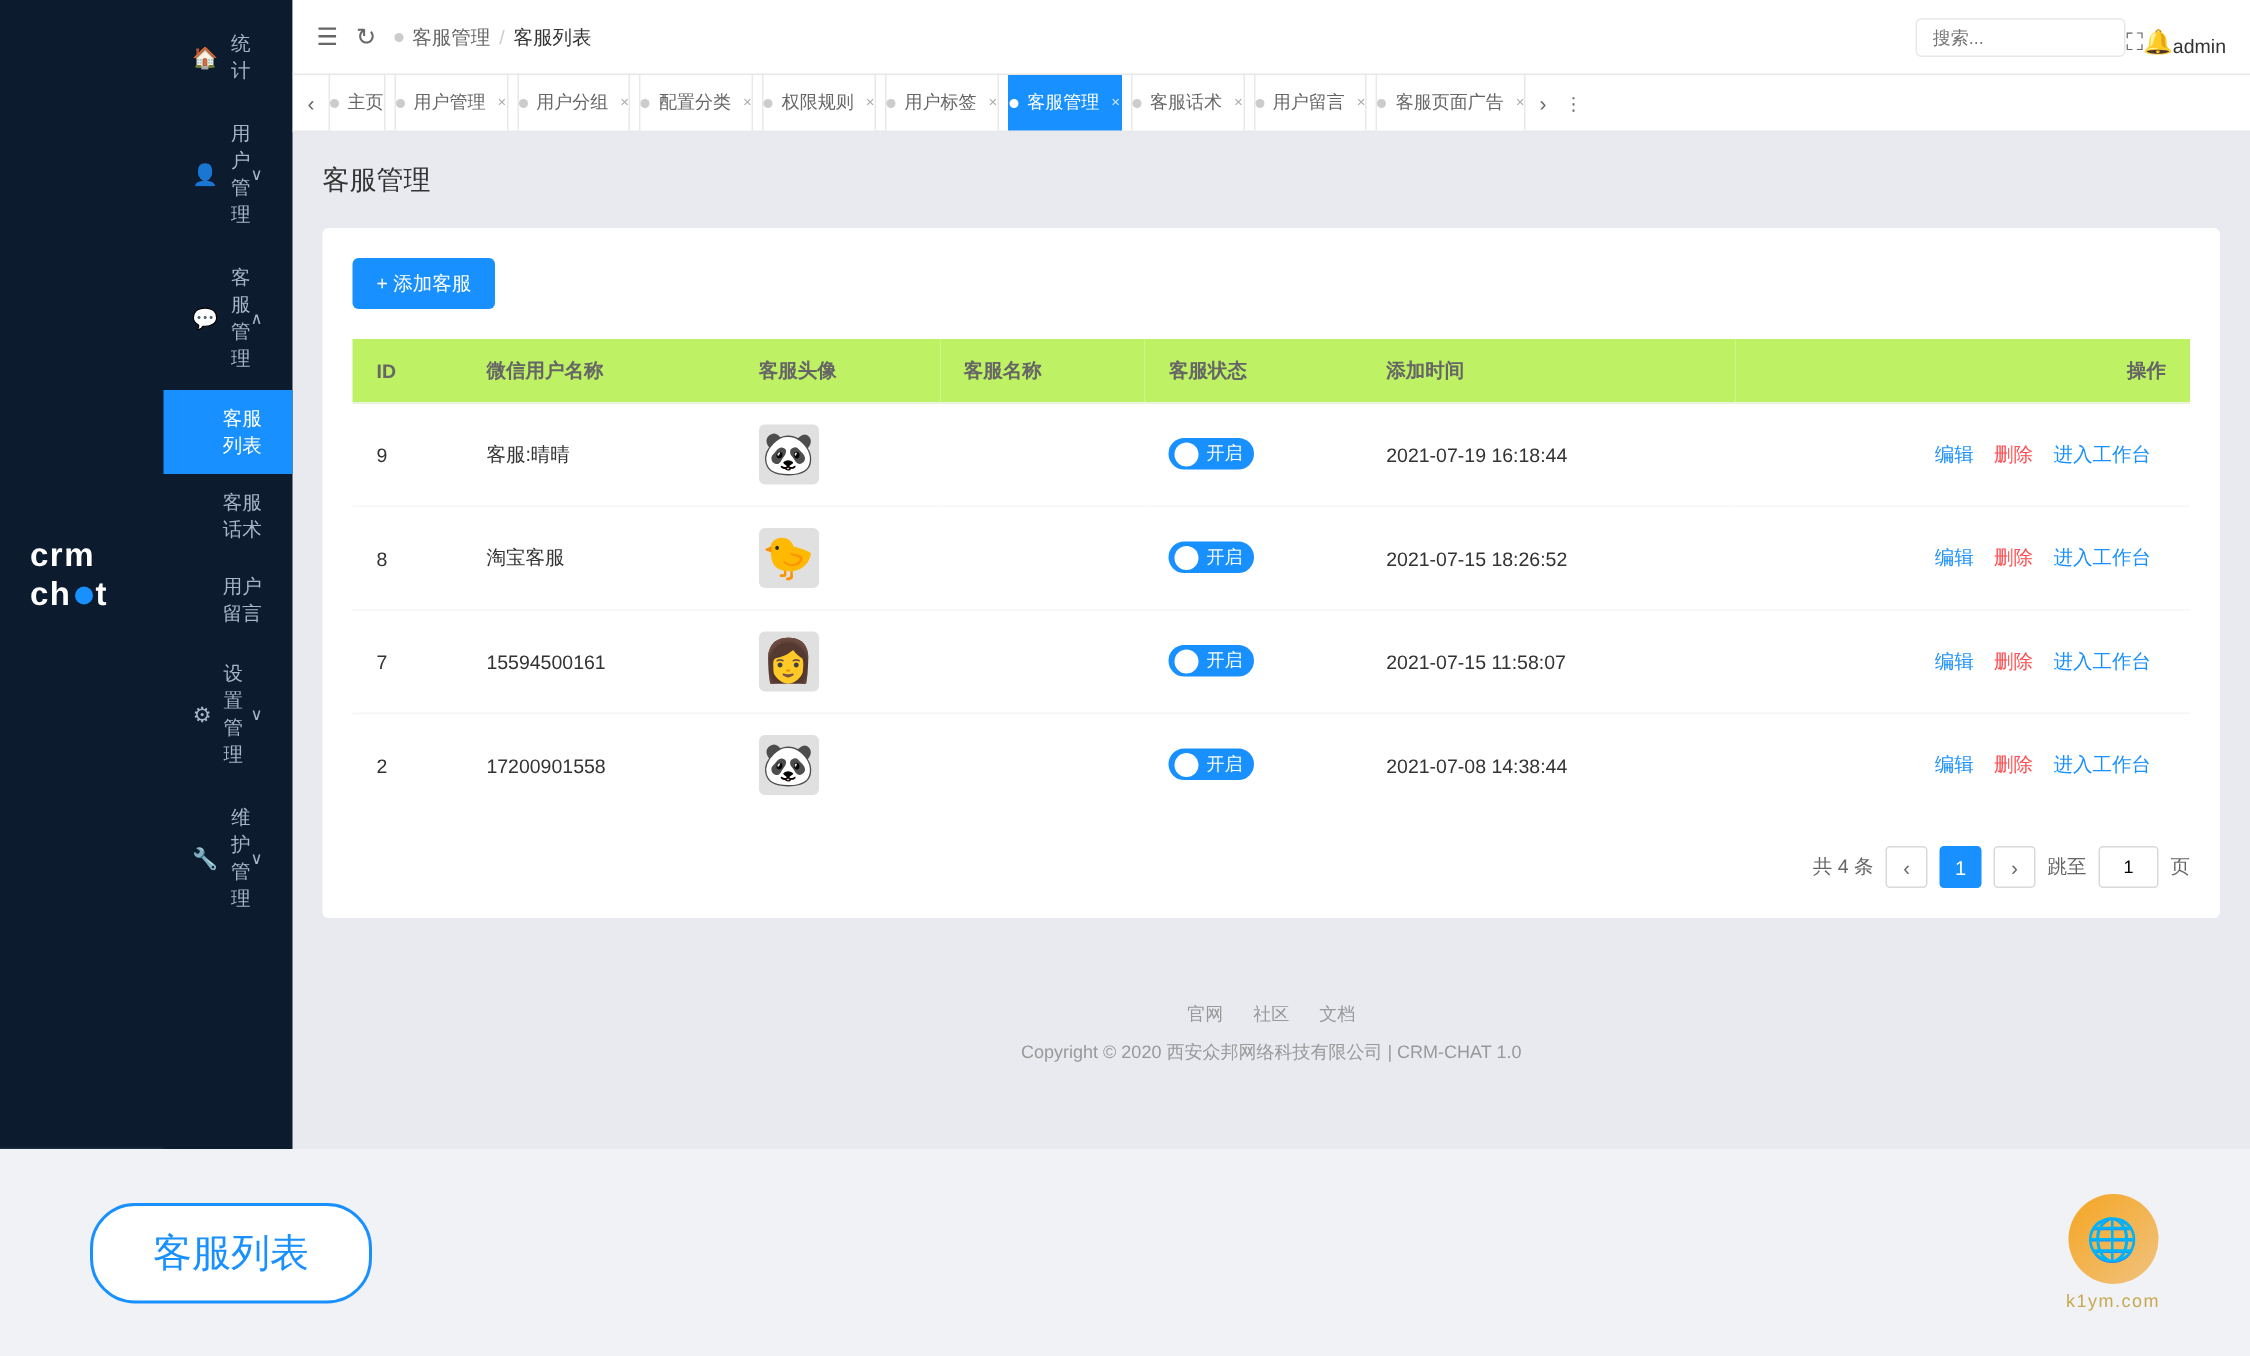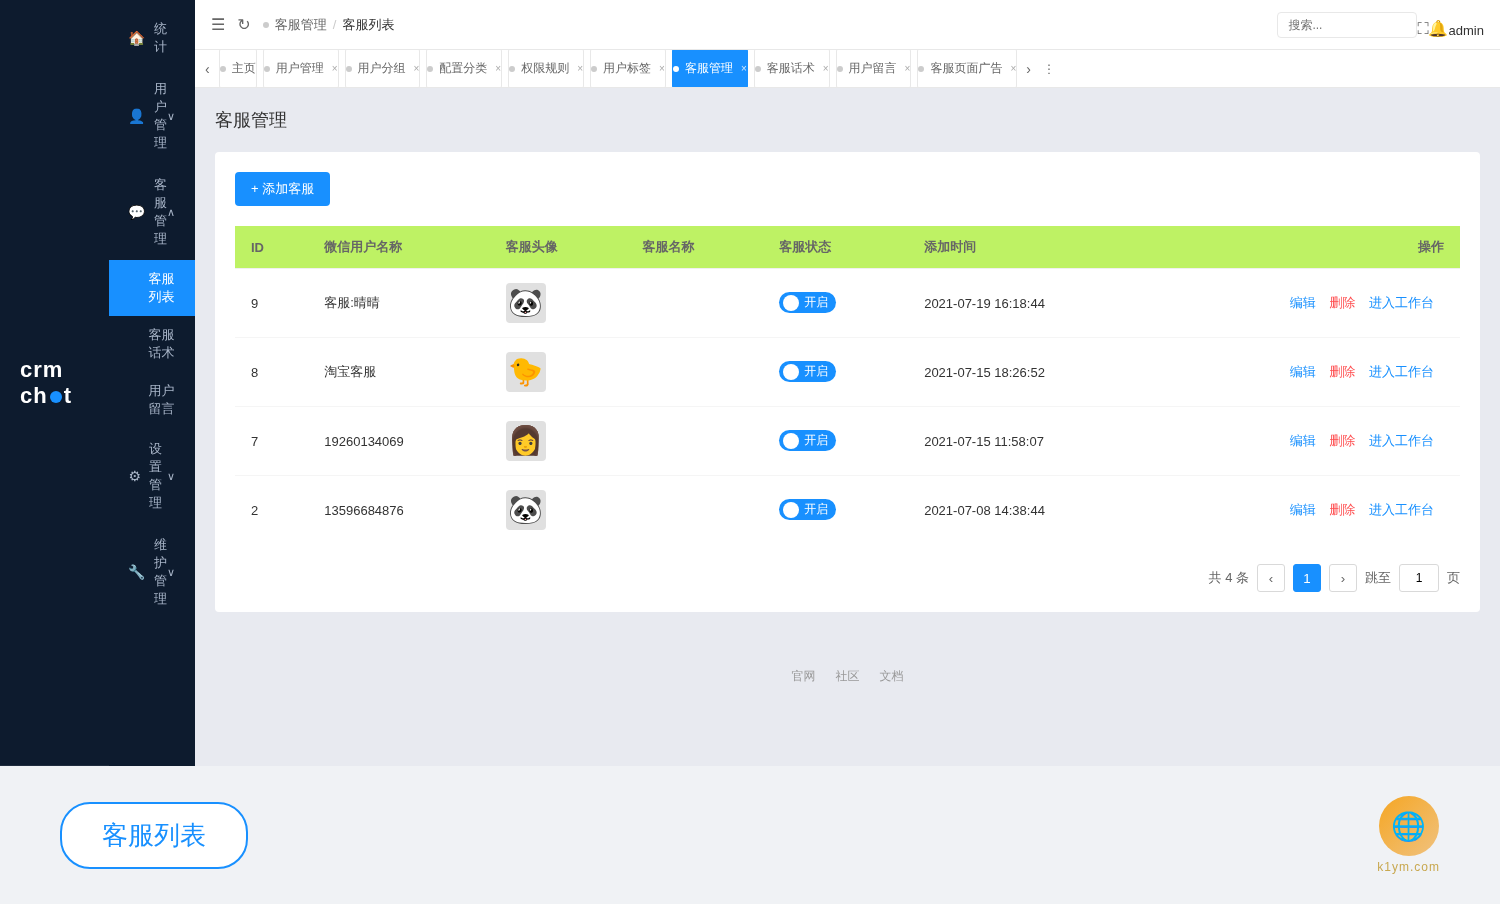--- a/index.html
+++ b/index.html
@@ -283,21 +283,21 @@
       </td>
       <td>2021-07-15 18:26:52</td>
       <td style="text-align:right;">
         <span class="action-link">编辑</span>
         <span class="action-link danger">删除</span>
         <span class="action-link">进入工作台</span>
       </td>
     </tr>
                 <tr>
       <td>7</td>
-      <td>19260134069</td>
+      <td>15594500161</td>
       <td>
         <div class="avatar-img">
           <span class="avatar-emoji">👩</span>
         </div>
       </td>
       <td></td>
       <td>
         <div class="toggle-btn">
           <div class="toggle-circle"></div>
           <span class="toggle-label">开启</span>
@@ -305,21 +305,21 @@
       </td>
       <td>2021-07-15 11:58:07</td>
       <td style="text-align:right;">
         <span class="action-link">编辑</span>
         <span class="action-link danger">删除</span>
         <span class="action-link">进入工作台</span>
       </td>
     </tr>
                 <tr>
       <td>2</td>
-      <td>13596684876</td>
+      <td>17200901558</td>
       <td>
         <div class="avatar-img">
           <span class="avatar-emoji">🐼</span>
         </div>
       </td>
       <td></td>
       <td>
         <div class="toggle-btn">
           <div class="toggle-circle"></div>
           <span class="toggle-label">开启</span>
@@ -345,20 +345,21 @@
             <span class="page-unit">页</span>
           </div>
         </div>
 
         <div class="footer">
           <div class="footer-links">
             <span class="footer-link">官网</span>
             <span class="footer-link">社区</span>
             <span class="footer-link">文档</span>
           </div>
+          <div>Copyright © 2020 西安众邦网络科技有限公司 | CRM-CHAT 1.0</div>
         </div>
       </div>
     </div>
   </div>
 
   <div class="bottom-overlay">
     <div style="border:2px solid #1890ff;border-radius:30px;padding:14px 40px;font-size:26px;color:#1890ff;font-weight:500;background:#fff;">
       <span>客服列表</span>
     </div>
     <div class="watermark">

